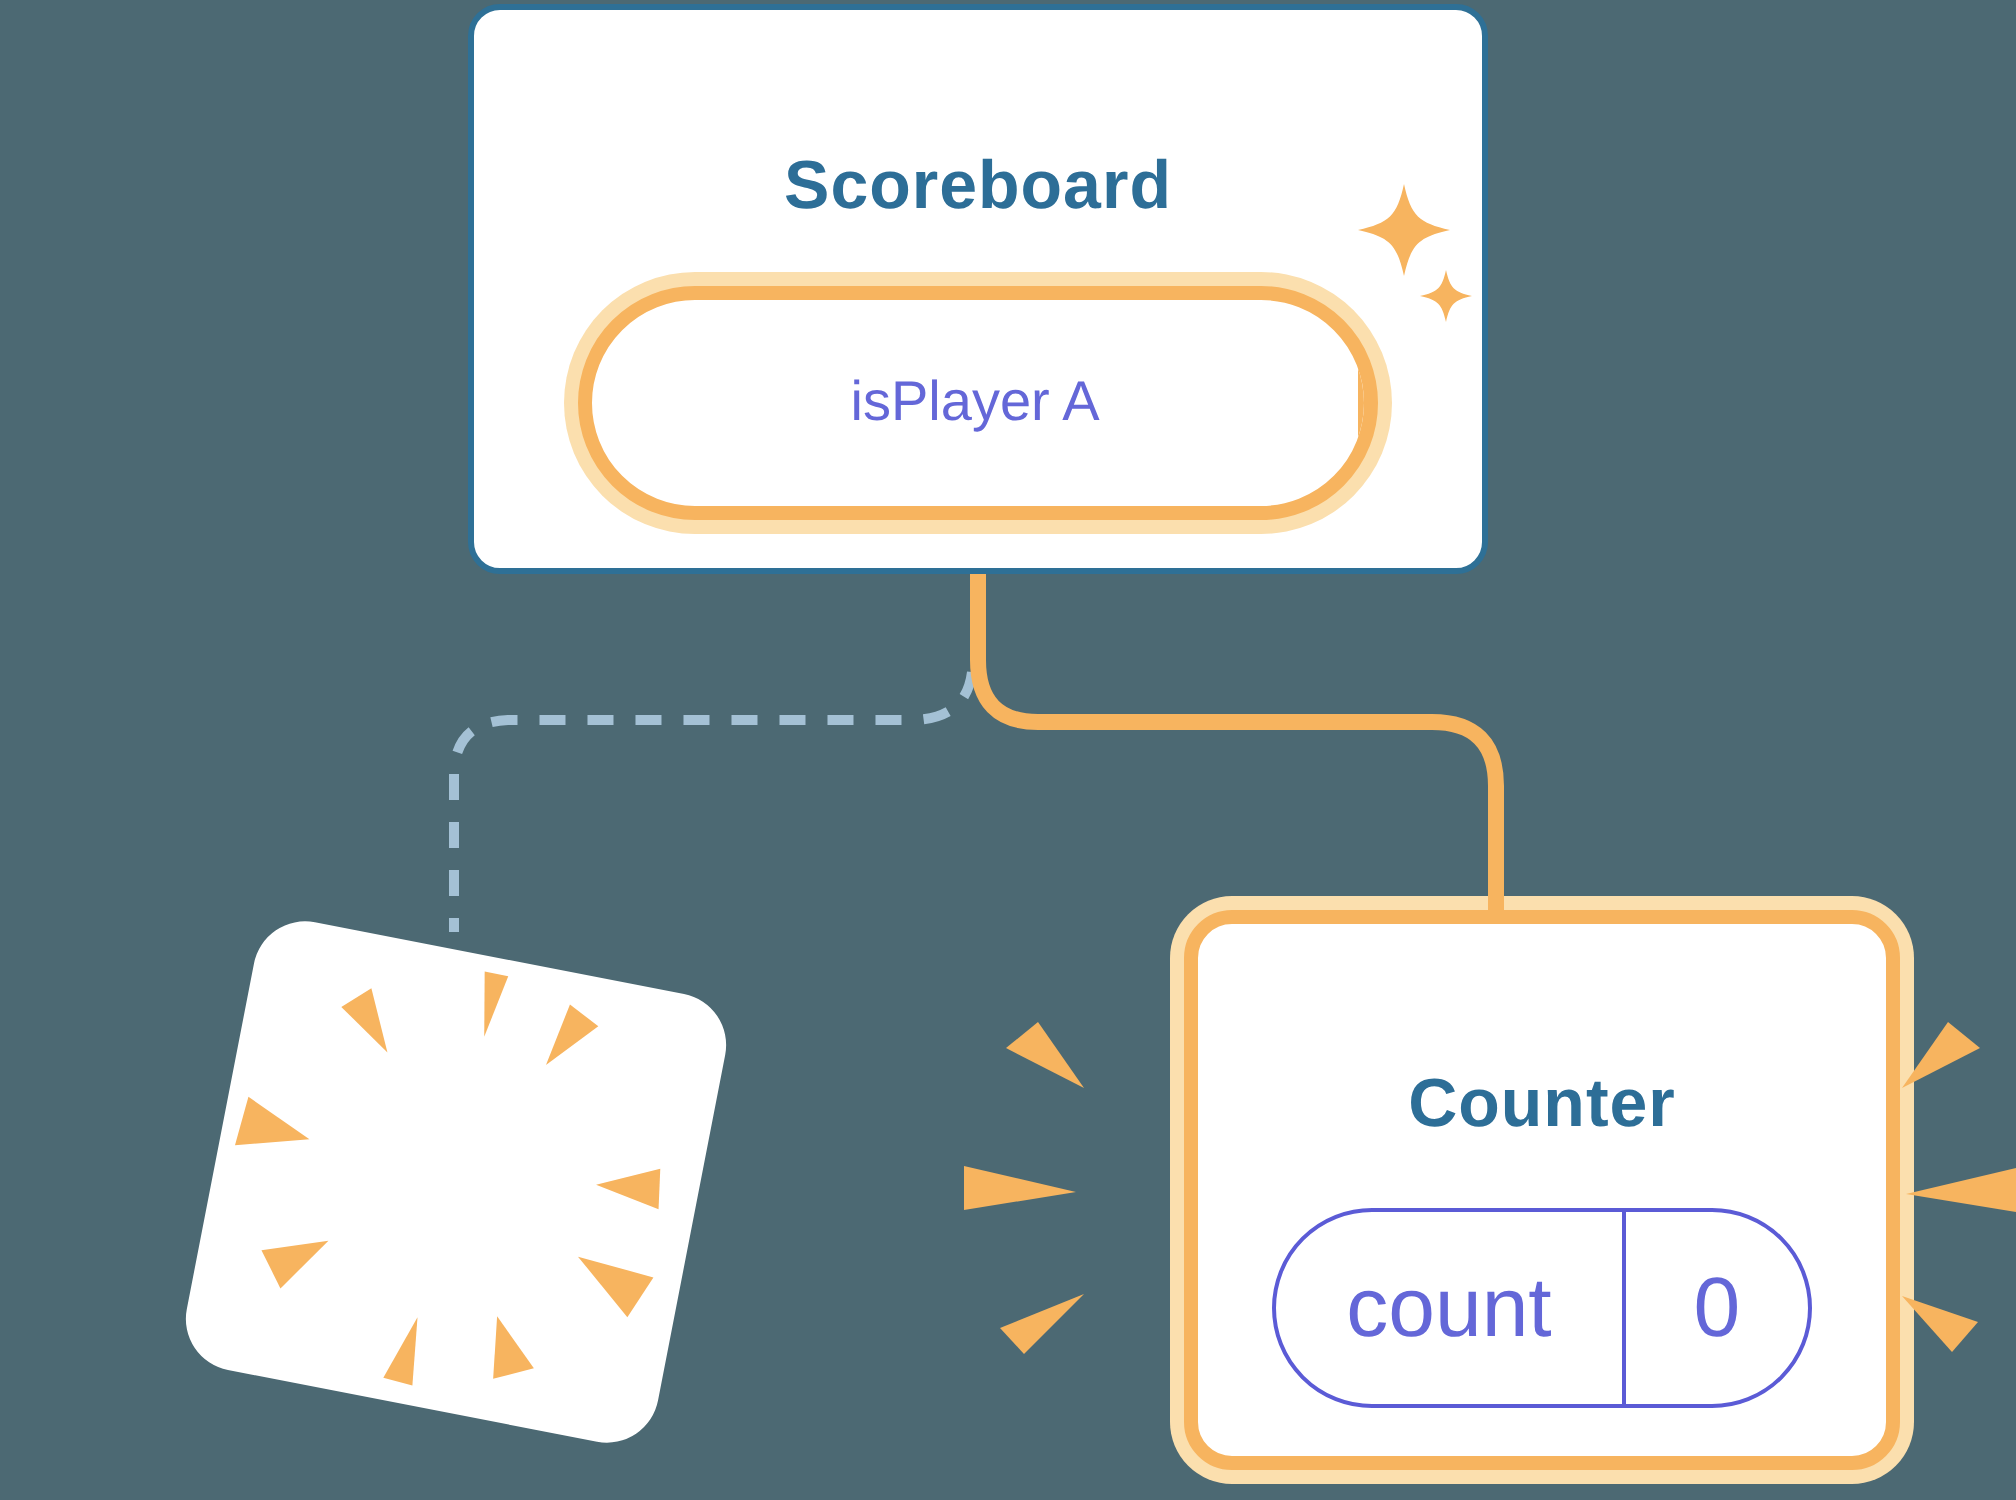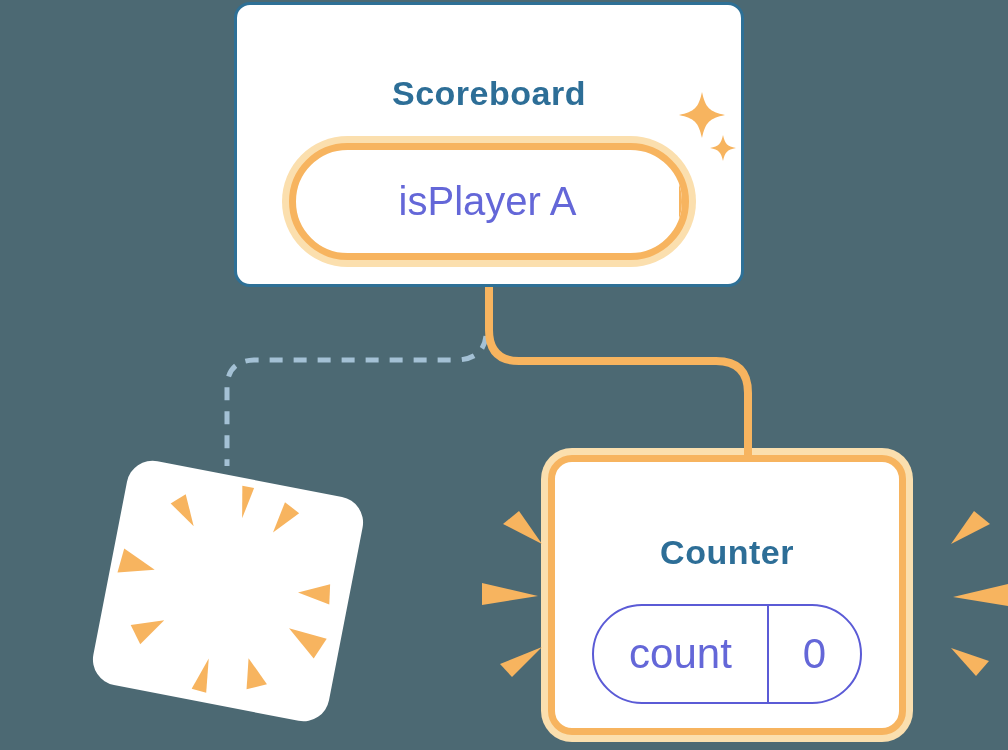--- a/index.html
+++ b/index.html
@@ -46,29 +46,29 @@
     box-shadow: 0 0 0 7px var(--orange_halo, #FBDFAE);
     display: flex;
     align-items: stretch;
     overflow: hidden;
   }
   .pill-cell {
     display: flex;
     align-items: center;
     justify-content: center;
     color: var(--purple, #6467D8);
-    font-size: 40px;
+    font-size: 28px;
   }
   .pill-big .pill-cell.key { flex: 1.7; }
   .pill-big .pill-cell.value { flex: 1; font-weight: 700; }
   .pill-big .pill-divider { width: 3px; background: var(--orange, #F7B45F); }
 
   
   .counter {
-    left: 548px; top: 455px;
+    left: 592px; top: 455px;
     width: 358px; height: 280px;
     border: 7px solid var(--orange, #F7B45F);
     border-radius: 24px;
     box-shadow: 0 0 0 7px var(--orange_halo, #FBDFAE);
   }
   .counter .card-title { margin-top: 46px; }
   .pill-small {
     margin-top: 32px;
     width: 270px; height: 100px;
     box-sizing: border-box;

